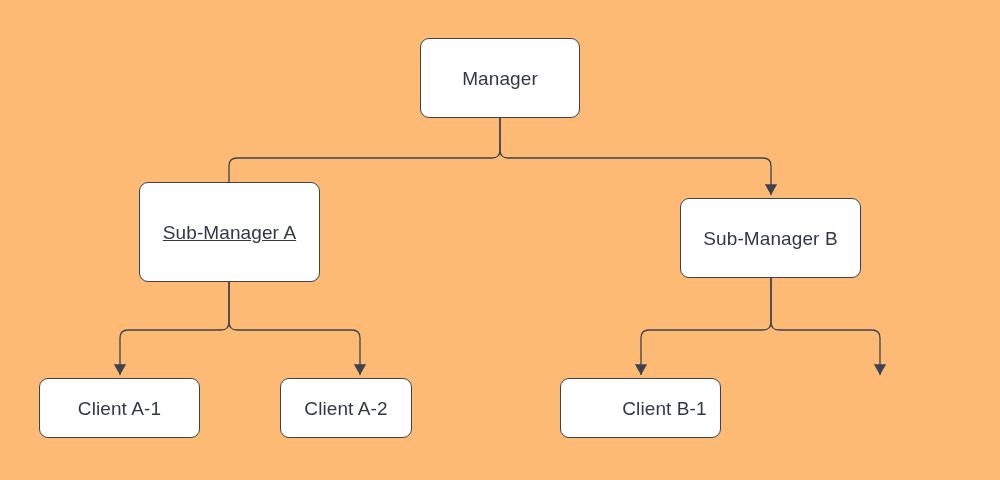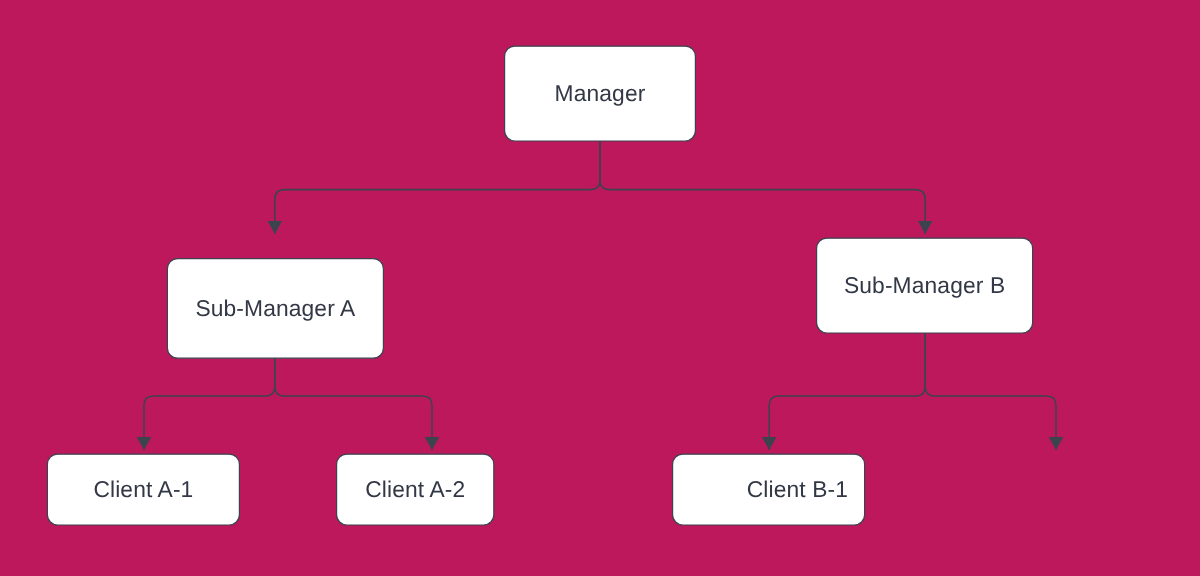--- a/index.html
+++ b/index.html
@@ -8,21 +8,21 @@
     padding: 0;
     background: #ffffff;
   }
   body {
     font-family: "Liberation Sans", sans-serif;
   }
   #canvas {
     position: relative;
     width: 1000px;
     height: 480px;
-    background: #be185d;
+    background: #fdba74;
     overflow: hidden;
   }
   #edge-layer {
     position: absolute;
     left: 0;
     top: 0;
     width: 1000px;
     height: 480px;
   }
   .node {
@@ -38,21 +38,21 @@
     font-family: "Liberation Sans", sans-serif;
     font-size: 19px;
     line-height: 1;
     letter-spacing: 0.1px;
     white-space: nowrap;
   }
   .node-label {
     pointer-events: none;
   }
   .node-root   { left: 420px; top: 38px;  width: 160px; height: 80px; }
-  .node-mid-a  { left: 139px; top: 215px; width: 181px; height: 84px; }
+  .node-mid-a  { left: 139px; top: 182px; width: 181px; height: 100px; text-decoration: underline; }
   .node-mid-b  { left: 680px; top: 198px; width: 181px; height: 80px; }
   .node-leaf-a1 { left: 39px;  top: 378px; width: 161px; height: 60px; align-items: center; }
   .node-leaf-a2 { left: 280px; top: 378px; width: 132px; height: 60px; }
   .node-leaf-b1 { left: 560px; top: 378px; width: 161px; height: 60px; padding-left: 48px; }
   .node-leaf-b2 { left: 800px; top: 378px; width: 161px; height: 60px; }
 </style>
 </head>
 <body>
 
 <div id="canvas">

